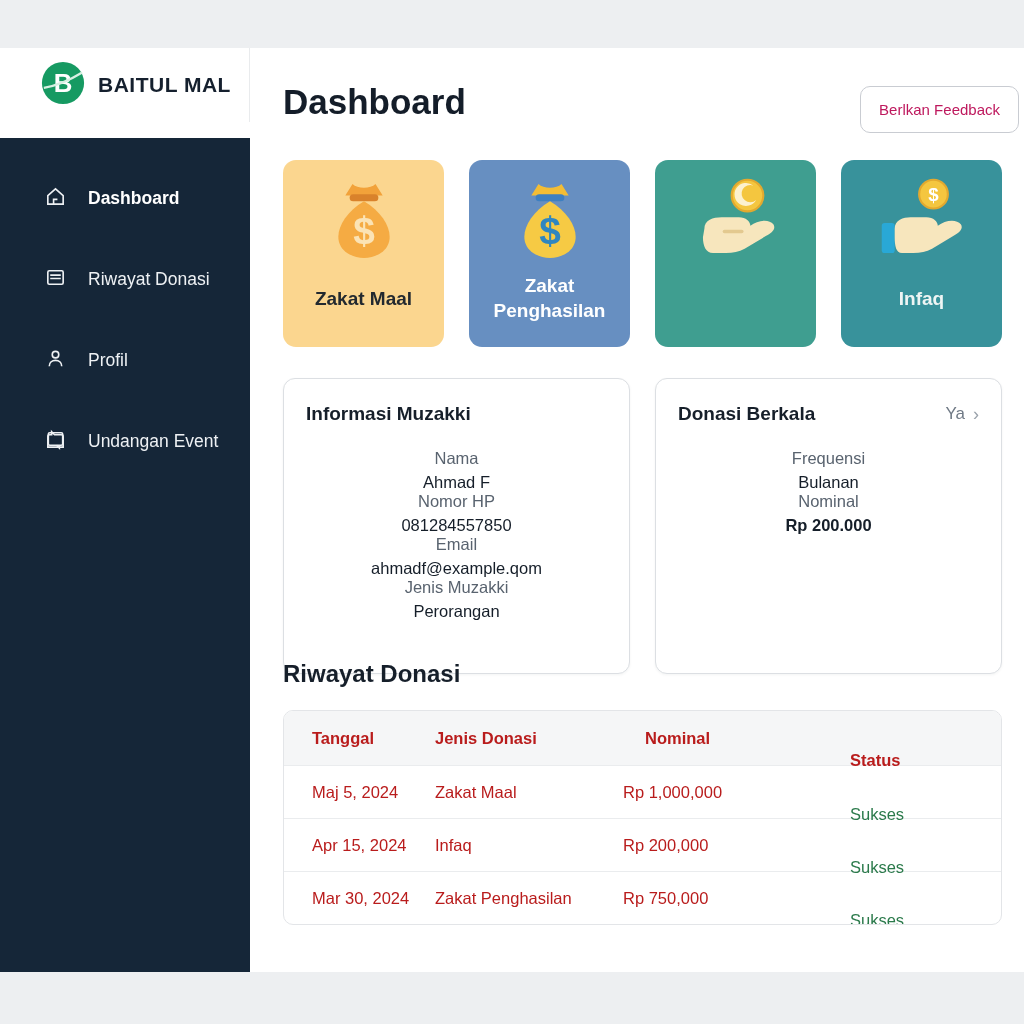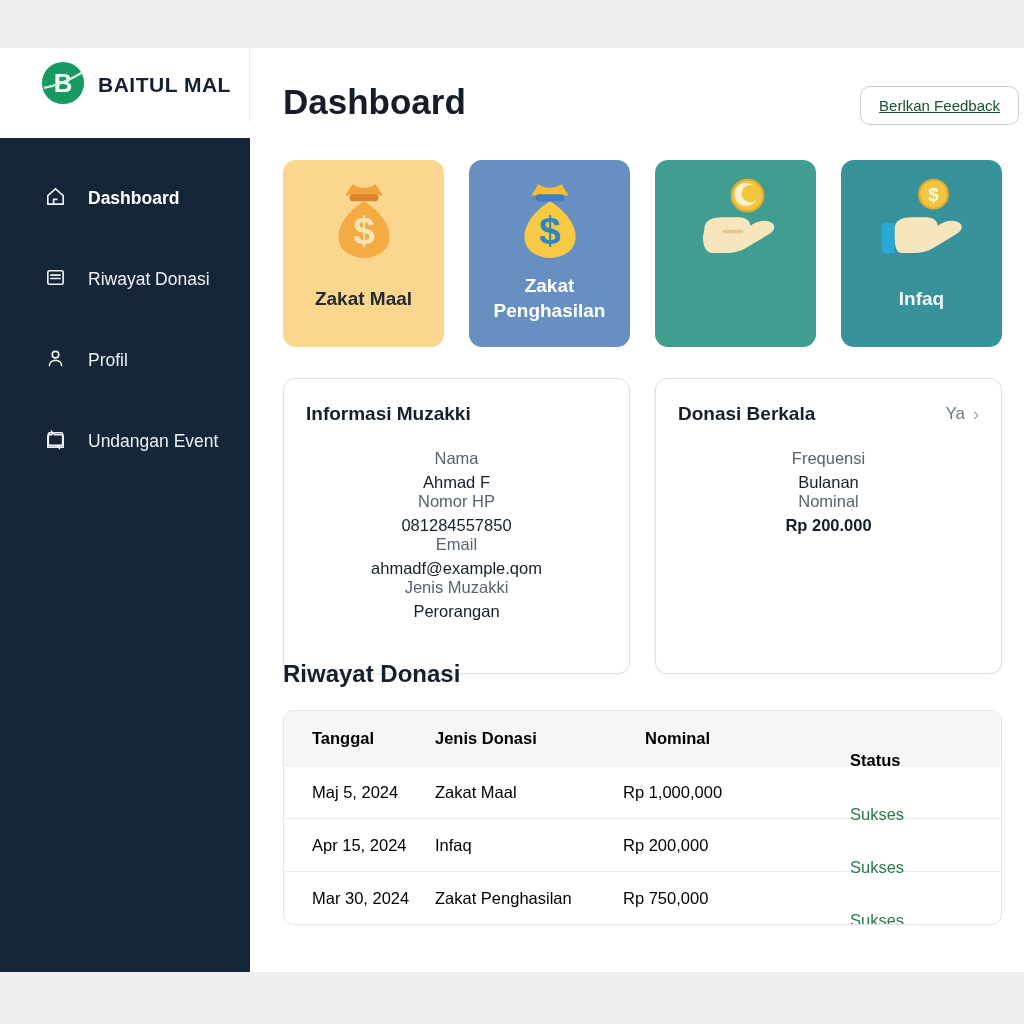--- a/index.html
+++ b/index.html
@@ -30,24 +30,24 @@
   .side-item {
     height:81px; display:flex; align-items:center; gap:21px;
     padding-left:44px; color:#eef1f4; font-size:17.5px; cursor:pointer;
   }
   .side-item.active { font-weight:700; color:#ffffff; }
   .side-item svg { flex:0 0 auto; }
   
   .main { position:absolute; left:250px; top:0; width:774px; height:924px; }
   .page-title { position:absolute; left:33px; top:34px; font-size:35px; font-weight:700; color:#141d29; }
   .feedback-btn {
-    position:absolute; right:5px; top:38px; height:39px; padding:0 18px;
+    position:absolute; right:5px; top:38px; height:47px; padding:0 18px;
     background:#ffffff; border:1px solid #c9ccd2; border-radius:10px;
-    font-size:15px; color:#14532d; font-family:"Liberation Sans",sans-serif;
-    line-height:37px; cursor:pointer;text-decoration:underline;
+    font-size:15px; color:#be185d; font-family:"Liberation Sans",sans-serif;
+    line-height:37px; cursor:pointer;
   }
   
   .qrow { position:absolute; left:33px; top:112px; display:flex; gap:25px; }
   .qcard {
     position:relative; width:161px; height:187px; border-radius:13px; cursor:pointer;
   }
   .qcard .qicon { position:absolute; left:0; right:0; top:14px; display:flex; justify-content:center; }
   .qcard .qlabel {
     position:absolute; left:4px; right:4px; bottom:16px; height:64px;
     display:flex; align-items:center; justify-content:center; text-align:center;
@@ -71,21 +71,21 @@
   .kv .k { font-size:16.5px; color:#59636f; }
   .kv .v { font-size:16.5px; color:#151e29; font-weight:500; }
   
   .section-title { position:absolute; left:33px; top:612px; font-size:24px; font-weight:700; color:#161f2a; }
   .htable {
     position:absolute; left:33px; top:662px; width:719px;
     border:1px solid #e3e5e8; border-radius:10px; overflow:hidden; background:#fff;
   }
   .trow { display:flex; align-items:center; height:53px; border-top:1px solid #eaecee; }
   .trow.head { height:54px; background:#f5f6f7; border-top:none; font-weight:700; }
-  .tc { font-size:16.5px; color:#000000; }
+  .tc { font-size:16.5px; color:#b91c1c; }
   .tc1 { width:151px; padding-left:28px; }
   .tc2 { width:188px; }
   .tc3 { width:227px; }
   .tc4 { flex:1;margin-top:45px; }
   .trow.head .tc3 { padding-left:22px; }
   .status-ok { color:#2b7a4b; font-weight:500; }
 </style>
 </head>
 <body>
 

